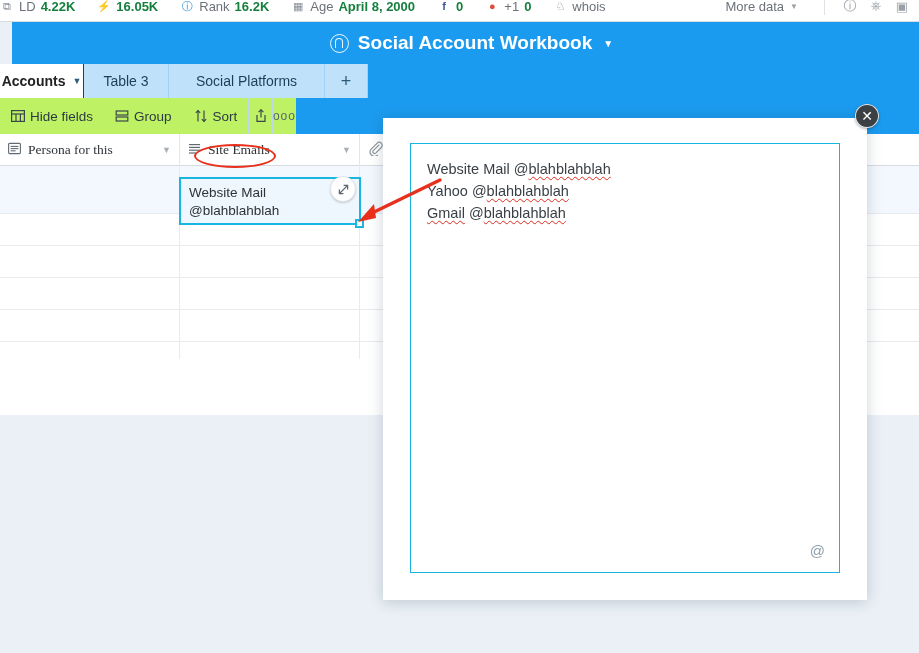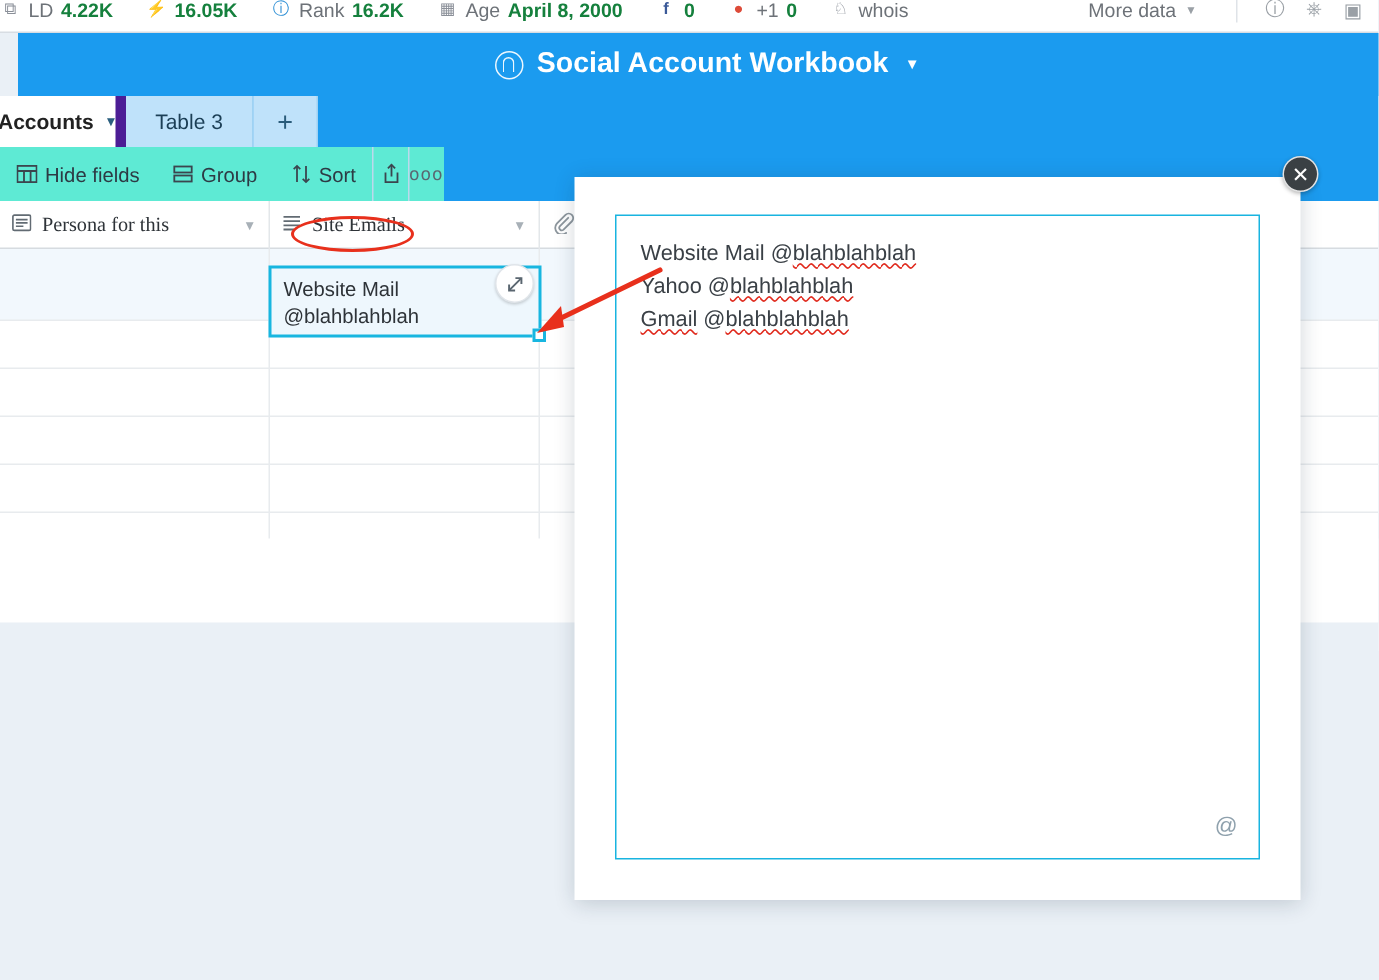--- a/index.html
+++ b/index.html
@@ -72,33 +72,33 @@
     display: flex; align-items: flex-end;
   }
   .tab {
     height: 34px; display: flex; align-items: center; justify-content: center;
     padding: 0 22px; font-size: 14px; color: #1c3f56;
     background: #bfe2fa; border-right: 1px solid #9fd2f3;
     cursor: pointer; white-space: nowrap;
   }
   .tab.active {
     background: #ffffff; color: #222; font-weight: bold;
-    border-right: 7px solid #4c1d95;
+    border-right: 1px solid #4c1d95;
   }
   .tab.addtab { padding: 0 16px; font-size: 18px; color: #2a5c7a; }
   .tab .tcaret { font-size: 9px; margin-left: 7px; color:#2b5f7f; }
 
   
   .toolbar {
     position: absolute; left: 0; top: 98px; width: 919px; height: 36px;
     background: #1b9bef;
     display: flex; align-items: center;
   }
   .tb-group {
-    height: 36px; background: #5eead4; display: flex; align-items: center;
+    height: 36px; background: #bef264; display: flex; align-items: center;
   }
   .tb-btn {
     height: 36px; display: flex; align-items: center; gap: 5px;
     padding: 0 11px; font-size: 13.5px; color: #2d3a44; cursor: pointer;
     white-space: nowrap;
   }
   .tb-btn svg { display:block; }
   .tb-div { width: 1px; height: 36px; background: #bcd9ec; }
   .tb-icon-btn {
     width: 36px; height: 36px; display:flex; align-items:center; justify-content:center;
@@ -269,20 +269,23 @@
   </div>
 
   <div class="tabbar">
     <div class="tab active" style="width:84px;padding:0 10px;">
       <span>Accounts</span>
       <span class="tcaret">▼</span>
     </div>
     <div class="tab" style="width:85px;">
       <span>Table 3</span>
     </div>
+    <div class="tab" style="width:156px;">
+      <span>Social Platforms</span>
+    </div>
     <div class="tab addtab" style="width:43px;">
       <span>+</span>
     </div>
   </div>
 
   <div class="toolbar">
     <div class="tb-group" style="width:296px;">
       <div class="tb-btn">
         <span>
           <svg width="14" height="14" viewBox="0 0 14 14">

